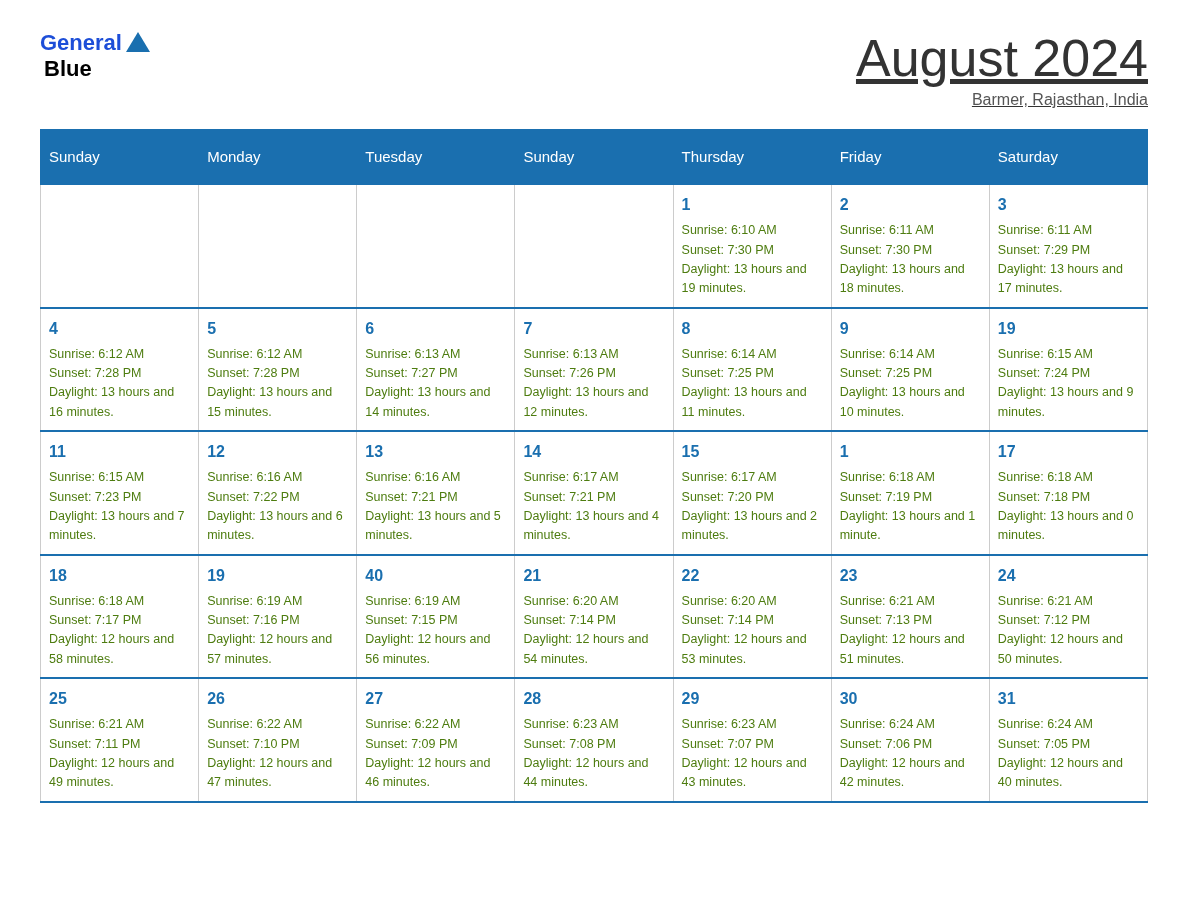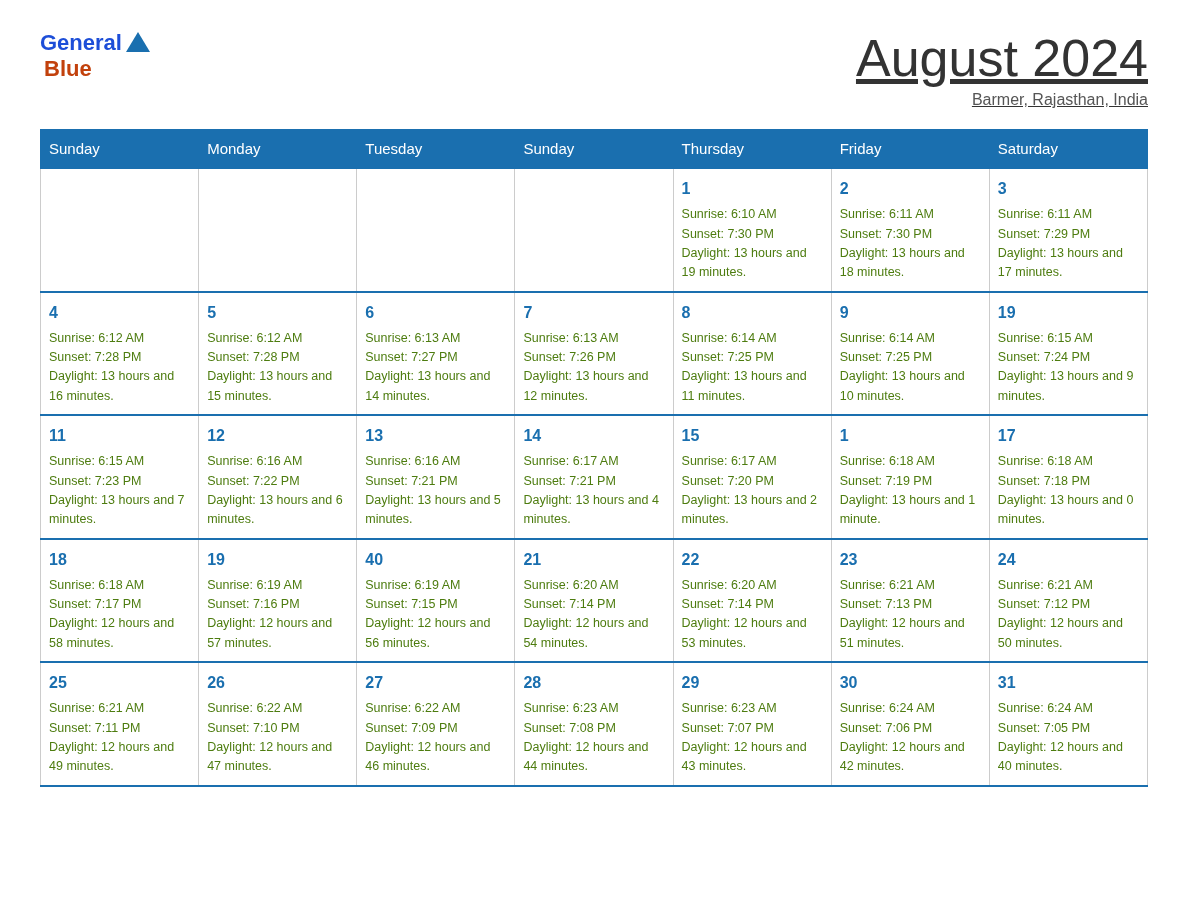--- a/index.html
+++ b/index.html
@@ -36,21 +36,21 @@
       height: 0;
       border-left: 12px solid transparent;
       border-right: 12px solid transparent;
       border-bottom: 20px solid #1a6faf;
       margin-left: 4px;
       margin-bottom: 2px;
     }
     .logo-blue {
       font-size: 22px;
       font-weight: bold;
-      color: #c2410c;
+      color: #000000;
       margin-left: 4px;
     }
     .title-area {
       text-align: right;
       text-decoration: underline;
     }
     .month-title {
       font-size: 52px;
       font-weight: 300;
       color: #333;
@@ -64,21 +64,21 @@
     .calendar-table {
       width: 100%;
       border-collapse: collapse;
       border: 1px solid #aaa;
     }
     .calendar-table th {
       background-color: #1a6faf;
       color: #fff;
       font-size: 15px;
       font-weight: normal;
-      padding: 10px 8px;
+      padding: 18px 8px;
       text-align: left;
       border: 1px solid #1a6faf;
     }
     .calendar-table td {
       vertical-align: top;
       padding: 8px 8px;
       border: 1px solid #ccc;
       width: 14.28%;
       min-height: 100px;
       font-size: 12.5px;

